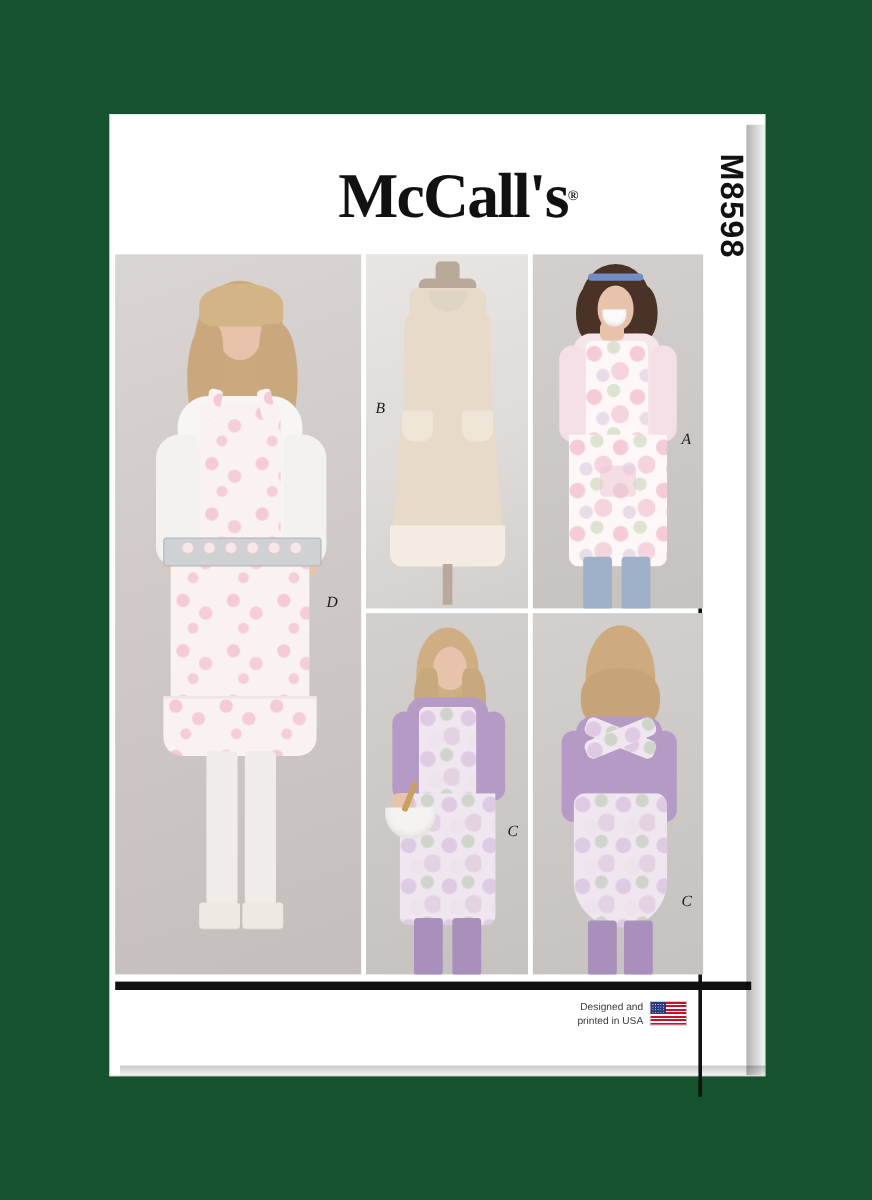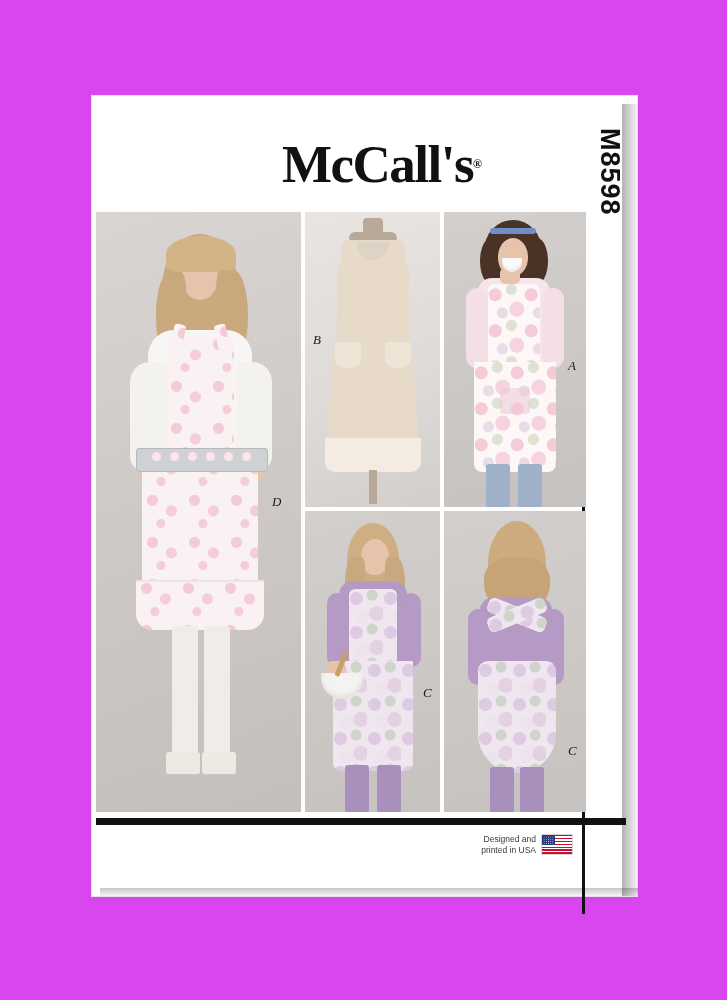--- a/index.html
+++ b/index.html
@@ -11,21 +11,21 @@
     width: 727px;
     height: 1000px;
     font-family: "Liberation Sans", sans-serif;
     overflow: hidden;
   }
 
   #page {
     position: relative;
     width: 727px;
     height: 1000px;
-    background: #d946ef;
+    background: #14532d;
   }
 
   
   .envelope {
     position: absolute;
     left: 92px;
     top: 96px;
     width: 545px;
     height: 800px;
     background: #ffffff;

